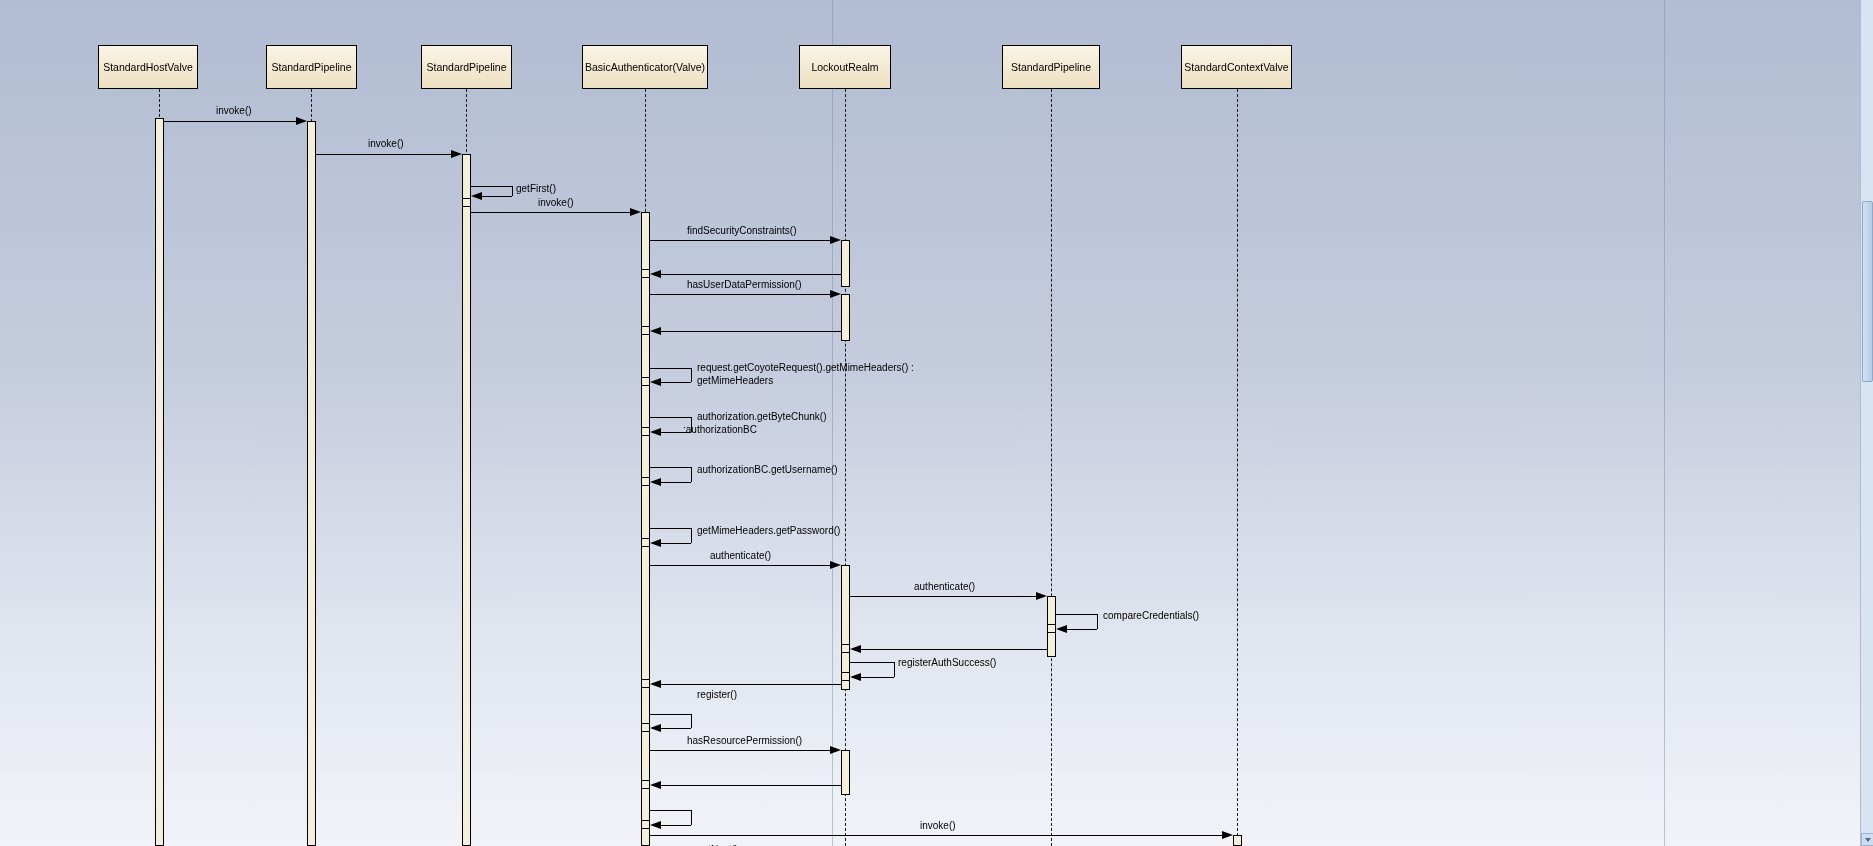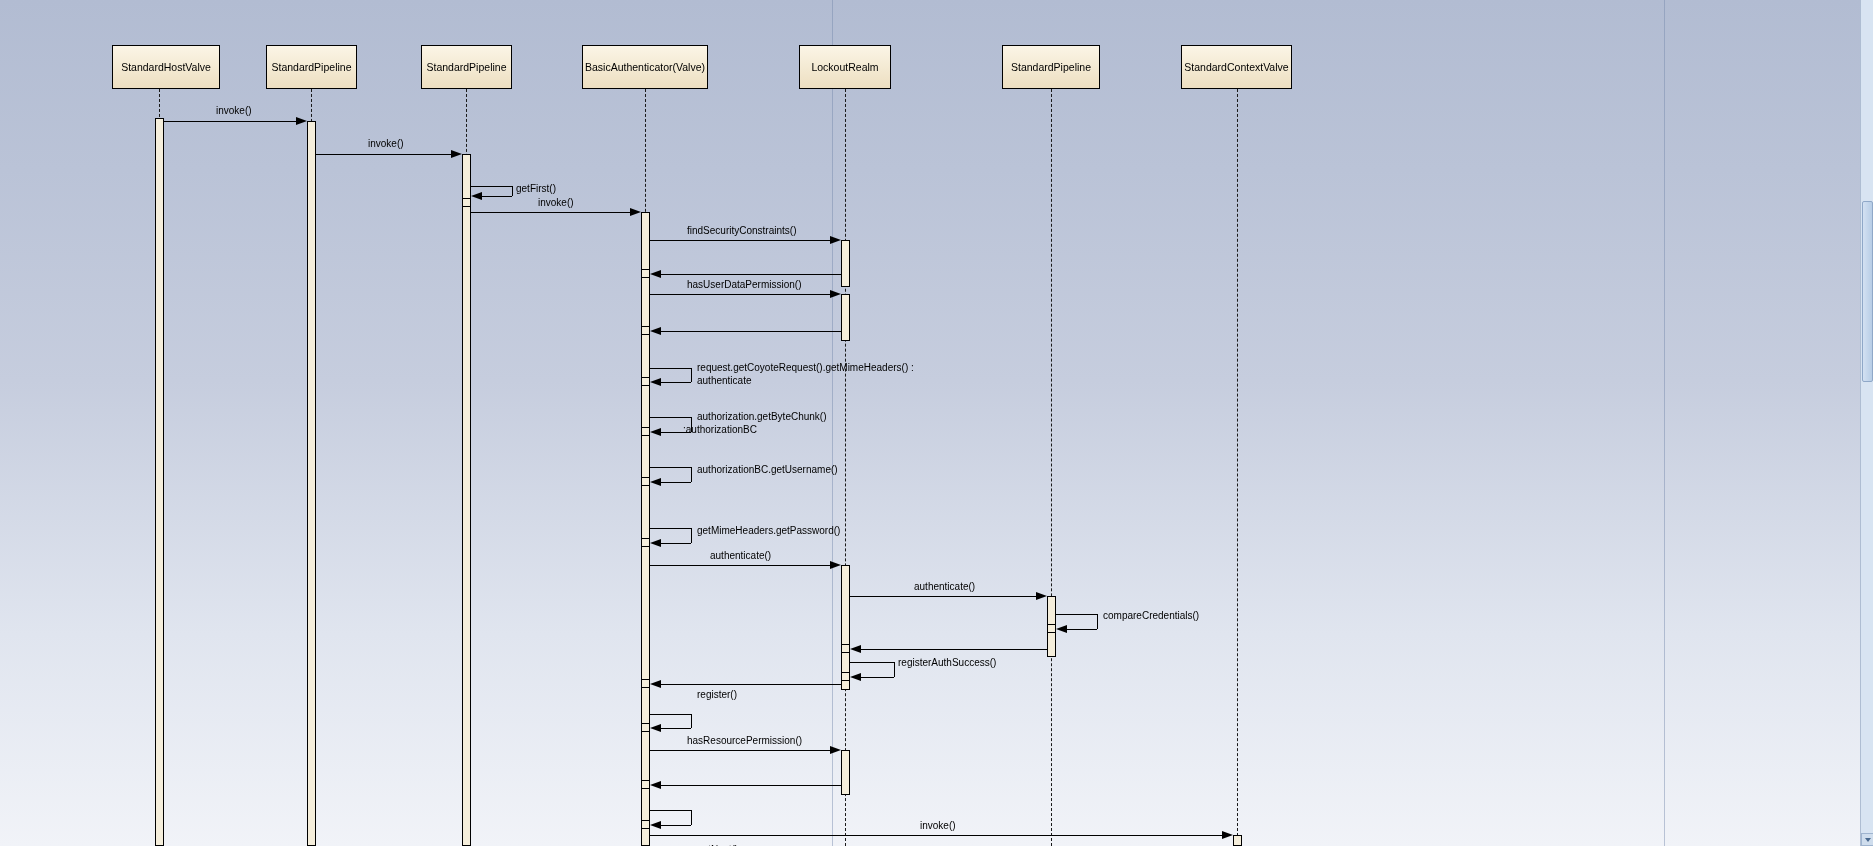--- a/index.html
+++ b/index.html
@@ -36,21 +36,21 @@
   <div class="pageline" style="left:1664px"></div>
 
   <div class="lifeline" style="left:159px;top:89px;height:757px"></div>
   <div class="lifeline" style="left:311px;top:89px;height:757px"></div>
   <div class="lifeline" style="left:466px;top:89px;height:757px"></div>
   <div class="lifeline" style="left:645px;top:89px;height:757px"></div>
   <div class="lifeline" style="left:845px;top:89px;height:757px"></div>
   <div class="lifeline" style="left:1051px;top:89px;height:757px"></div>
   <div class="lifeline" style="left:1237px;top:89px;height:757px"></div>
 
-  <div class="head" style="left:112px;width:108px">StandardHostValve</div>
+  <div class="head" style="left:98px;width:100px">StandardHostValve</div>
   <div class="head" style="left:266px;width:91px">StandardPipeline</div>
   <div class="head" style="left:421px;width:91px">StandardPipeline</div>
   <div class="head" style="left:582px;width:126px">BasicAuthenticator(Valve)</div>
   <div class="head" style="left:799px;width:92px">LockoutRealm</div>
   <div class="head" style="left:1002px;width:98px">StandardPipeline</div>
   <div class="head" style="left:1181px;width:111px">StandardContextValve</div>
 
   <div class="act" style="left:155px;top:118px;height:728px"></div>
   <div class="act" style="left:307px;top:121px;height:725px"></div>
   <div class="act" style="left:462px;top:154px;height:692px"></div>
@@ -96,21 +96,21 @@
   <div class="hl" style="left:661px;top:331px;width:180px"></div>
   <div class="ar left" style="left:650px;top:327px"></div>
   <div class="sq" style="left:641px;top:326px"></div>
 
   <div class="hl" style="left:650px;top:368px;width:41px"></div>
   <div class="vl" style="left:691px;top:368px;height:14px"></div>
   <div class="hl" style="left:661px;top:382px;width:30px"></div>
   <div class="ar left" style="left:650px;top:378px"></div>
   <div class="sq" style="left:641px;top:377px"></div>
   <div class="lbl" style="left:697px;top:361px">request.getCoyoteRequest().getMimeHeaders() :</div>
-  <div class="lbl" style="left:697px;top:374px">authenticate</div>
+  <div class="lbl" style="left:697px;top:374px">getMimeHeaders</div>
 
   <div class="hl" style="left:650px;top:417px;width:41px"></div>
   <div class="vl" style="left:691px;top:417px;height:15px"></div>
   <div class="hl" style="left:661px;top:432px;width:30px"></div>
   <div class="ar left" style="left:650px;top:428px"></div>
   <div class="sq" style="left:641px;top:427px"></div>
   <div class="lbl" style="left:697px;top:410px">authorization.getByteChunk()</div>
   <div class="lbl" style="left:683px;top:423px">:authorizationBC</div>
 
   <div class="hl" style="left:650px;top:467px;width:41px"></div>

